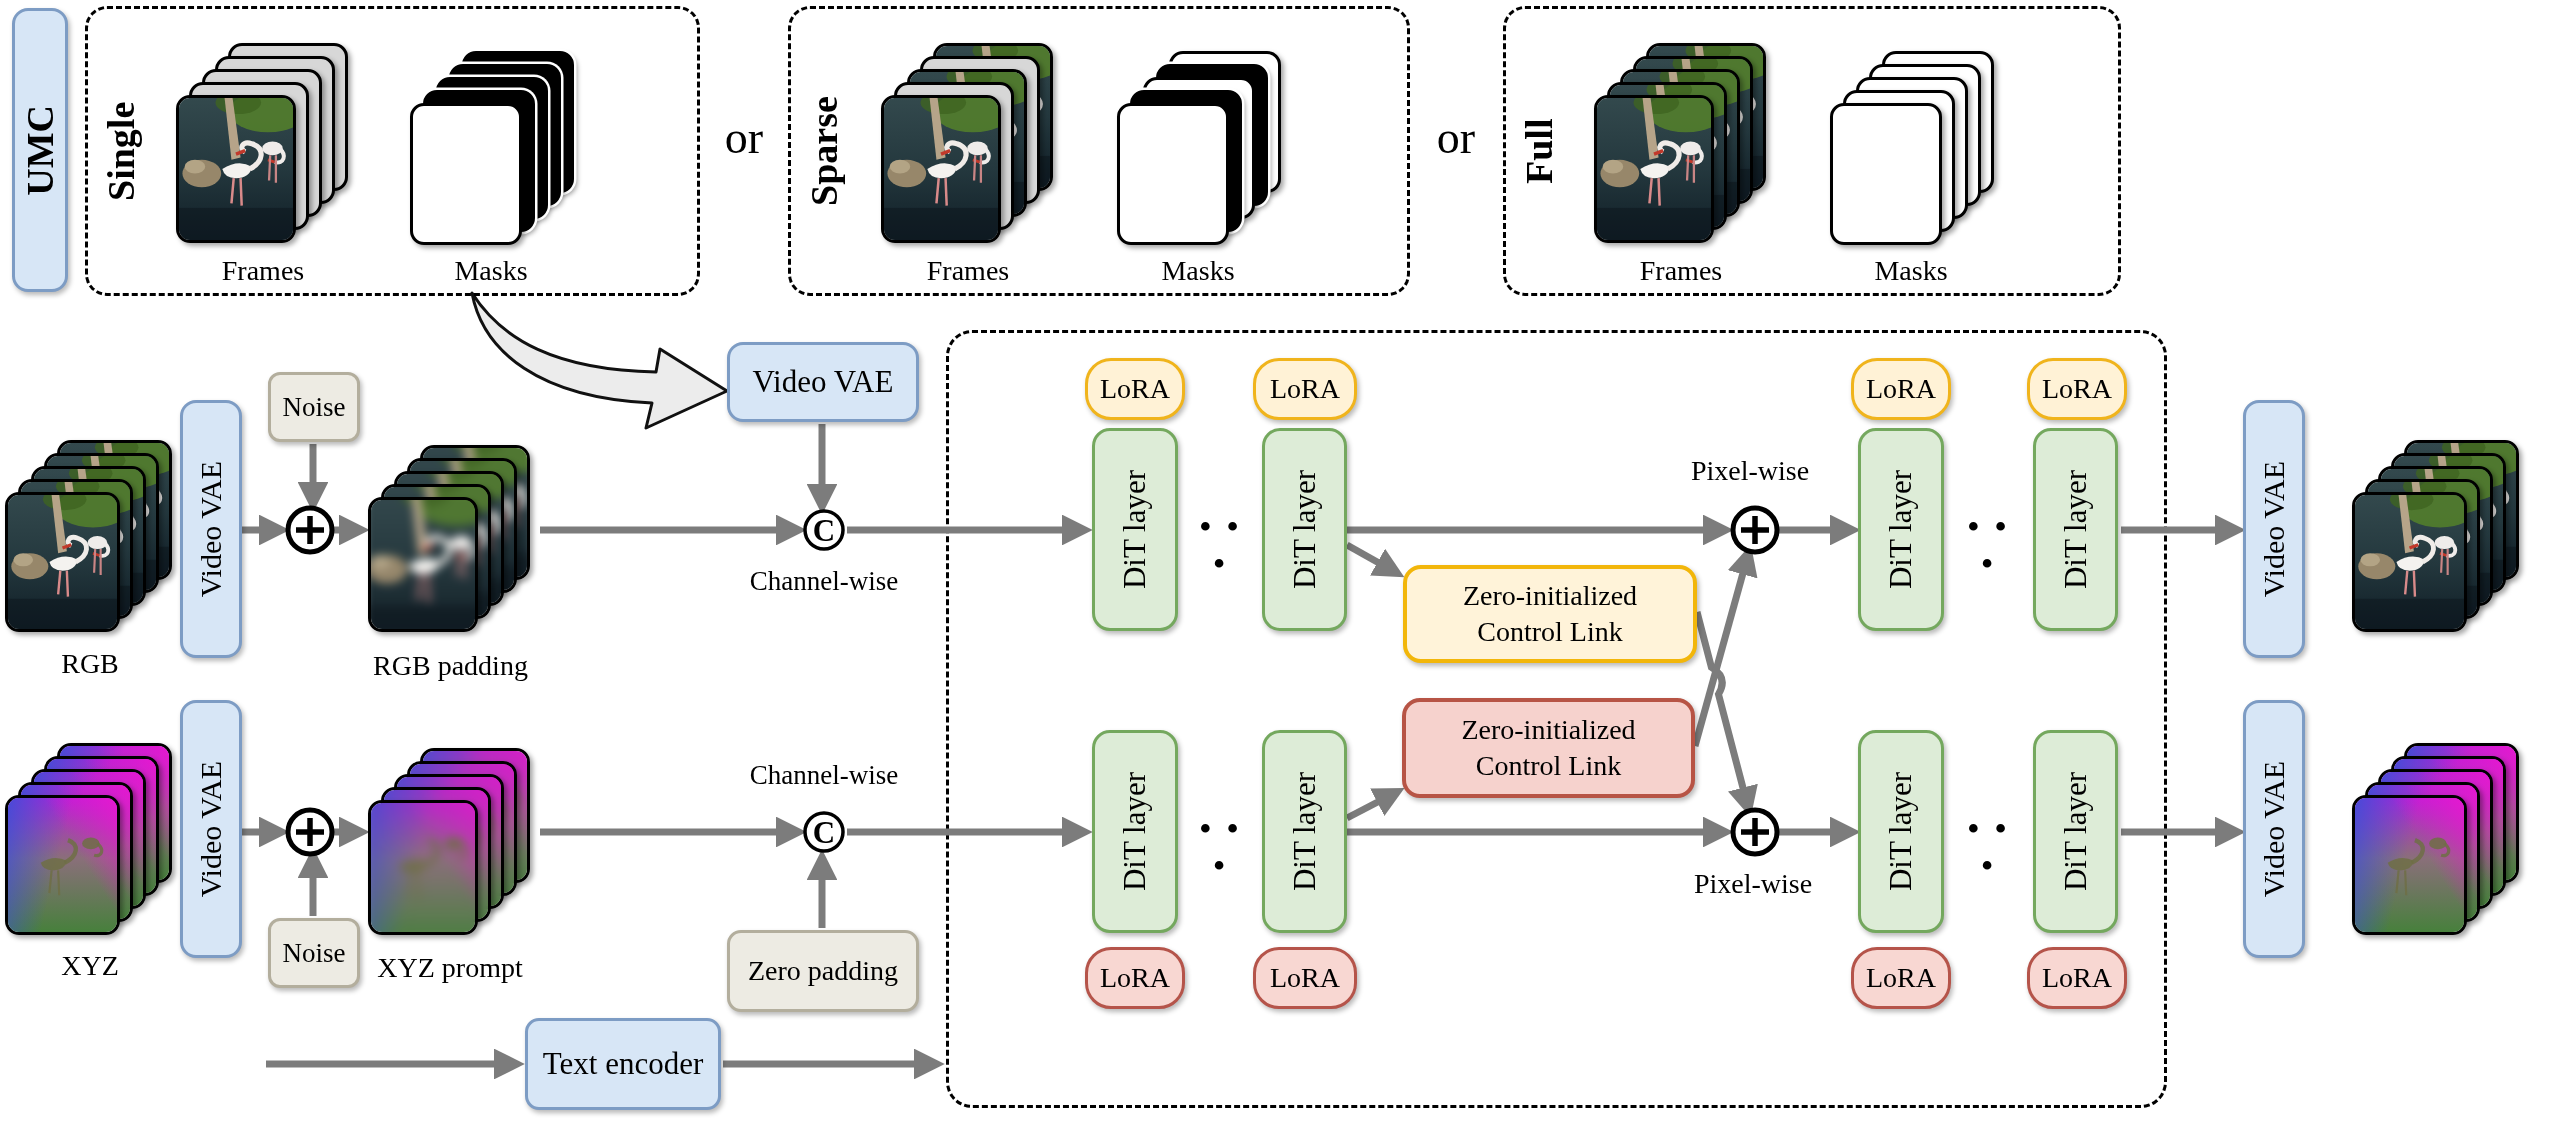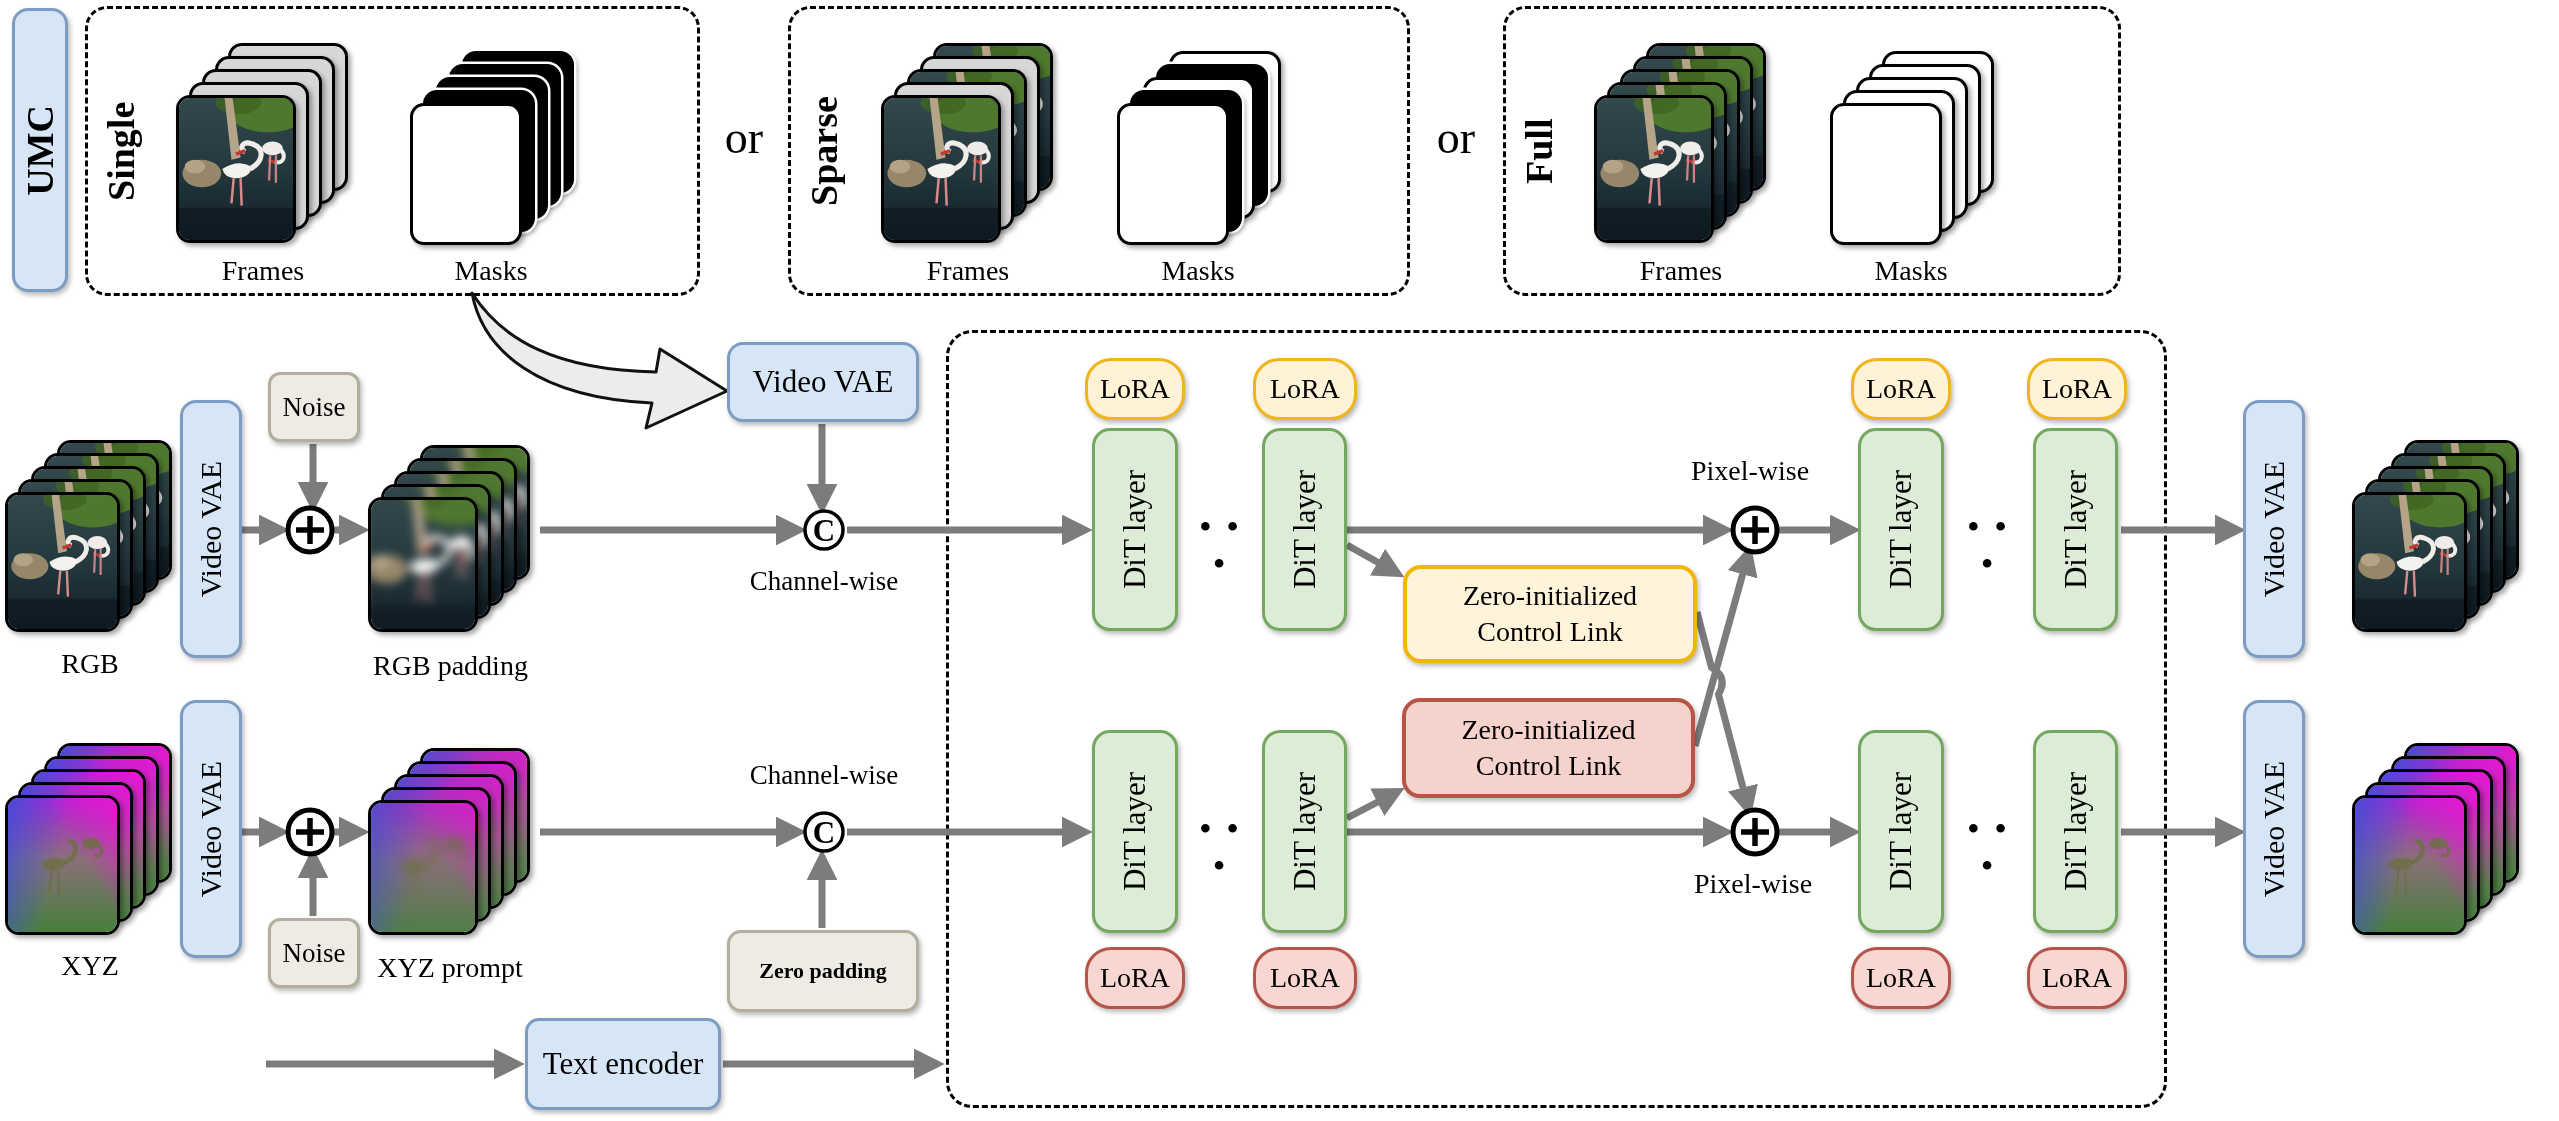--- a/index.html
+++ b/index.html
@@ -964,21 +964,21 @@
     <path d="M40,67 L38,88 M46,67 L47,90" stroke="#6f6f45" stroke-width="2" fill="none" opacity="0.85"></path>
     <ellipse cx="76" cy="42" rx="8" ry="5.5" fill="#6f6f45" opacity="0.85"></ellipse>
     <path d="M82,42 C89,48 86,55 79,53" stroke="#6f6f45" stroke-width="3" fill="none" opacity="0.85"></path>
   </svg>
       </div>
     </div>
   <div class="lbl" style="left:360px;top:952px;width:180px;">XYZ prompt</div>
 
   <div class="lbl" style="left:729px;top:760px;width:190px;font-size:27px;">Channel-wise</div>
   <div class="box grayb node" style="left:727px;top:930px;width:192px;height:82px;border-radius:14px;">
-    <span style="font-size:22px;font-weight:bold;">Zero padding</span>
+    <span style="font-size:28px;">Zero padding</span>
   </div>
 
   <div class="box blue node" style="left:525px;top:1018px;width:196px;height:92px;border-radius:14px;">
     <span style="font-size:31px;">Text encoder</span>
   </div>
 
   <div class="dashed node" style="left:946px;top:330px;width:1221px;height:778px;border-radius:26px;background:transparent;z-index:0;"></div>
 
   <div class="box goldb node" style="left:1085px;top:358px;width:100px;height:62px;">
     <span style="font-size:28px;">LoRA</span>

